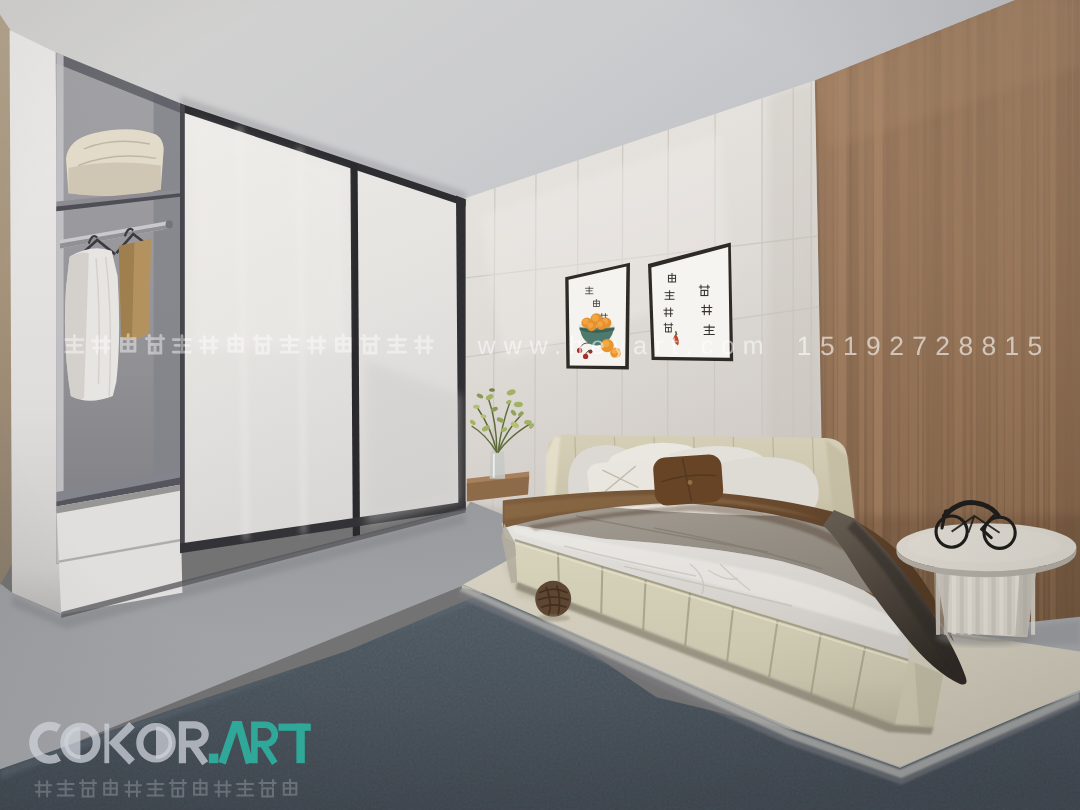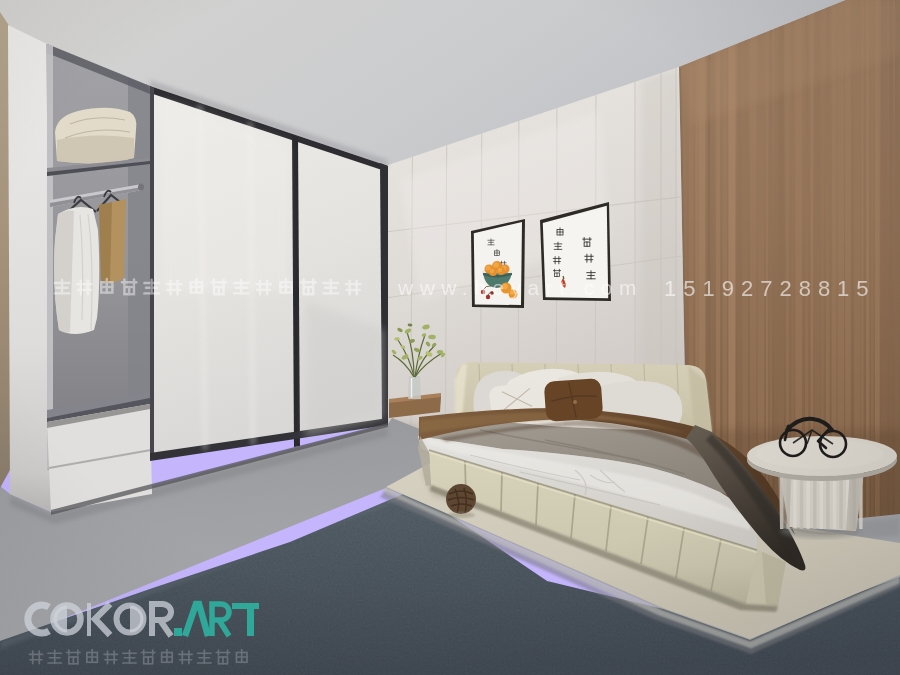--- a/index.html
+++ b/index.html
@@ -1,15 +1,15 @@
 <!DOCTYPE html>
 <html><head><meta charset="utf-8">
 <style>
 html,body{margin:0;padding:0;}
-#stage{position:relative;width:900px;height:675px;overflow:hidden;background:#c4b5fd;font-family:"Liberation Sans",sans-serif;}
+#stage{position:relative;width:900px;height:675px;overflow:hidden;background:#737373;font-family:"Liberation Sans",sans-serif;}
 text{font-family:"Liberation Sans",sans-serif;}
 </style></head>
 <body>
 <div id="stage">
 <svg width="900" height="675" viewBox="0 0 900 675" xmlns="http://www.w3.org/2000/svg">
 <defs>
 <linearGradient id="ceil" x1="0" y1="0" x2="1" y2="0.5">
  <stop offset="0" stop-color="#d5d4d2"></stop>
           <stop offset="0.5" stop-color="#cbccce"></stop>
           <stop offset="0.8" stop-color="#c0c1c5"></stop>

